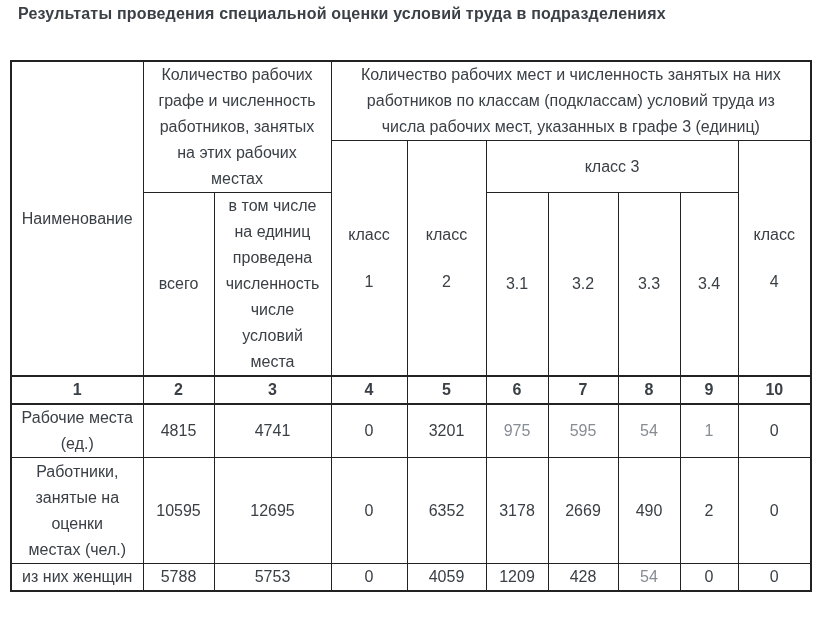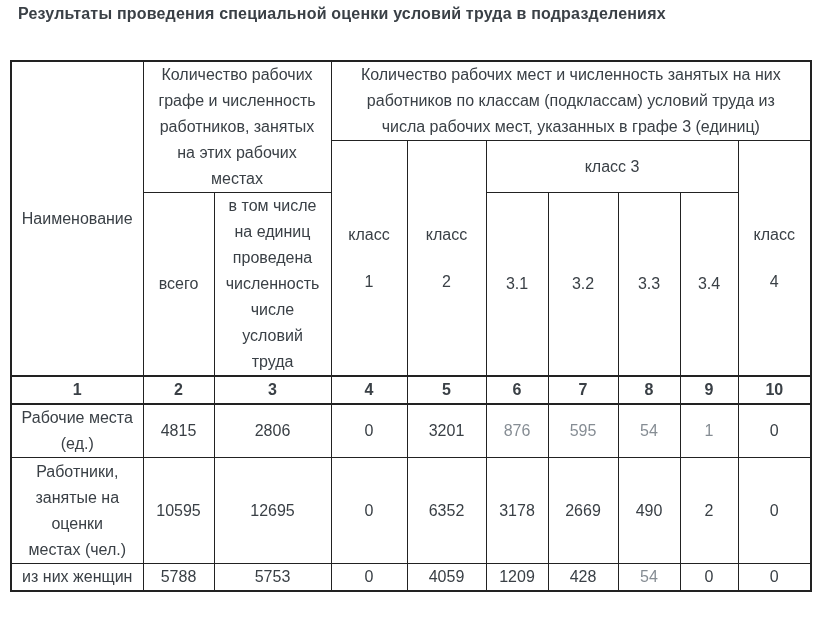--- a/index.html
+++ b/index.html
@@ -109,21 +109,21 @@
 
     <tr class="r3">
       <td class="top">всего</td>
       <td class="top lh25">
             <div>в том числе</div>
             <div>на единиц</div>
             <div>проведена</div>
             <div>численность</div>
             <div>числе</div>
             <div>условий</div>
-            <div>труда</div>
+            <div>места</div>
           </td>
       <td class="top">3.1</td>
       <td class="top">3.2</td>
       <td class="top">3.3</td>
       <td class="top">3.4</td>
     </tr>
 
     <tr class="r4">
       <td>1</td>
       <td>2</td>
@@ -136,24 +136,24 @@
       <td>9</td>
       <td>10</td>
     </tr>
 
     <tr class="r5">
       <td>
             <div>Рабочие места</div>
             <div>(ед.)</div>
           </td>
       <td class="vtop">4815</td>
-      <td class="vtop">2806</td>
+      <td class="vtop">4741</td>
       <td class="vtop">0</td>
       <td class="vtop">3201</td>
-      <td class="vtop muted">876</td>
+      <td class="vtop muted">975</td>
       <td class="vtop muted">595</td>
       <td class="vtop muted">54</td>
       <td class="vtop muted">1</td>
       <td class="vtop">0</td>
     </tr>
 
     <tr class="r6">
       <td>
             <div>Работники,</div>
             <div>занятые на</div>

